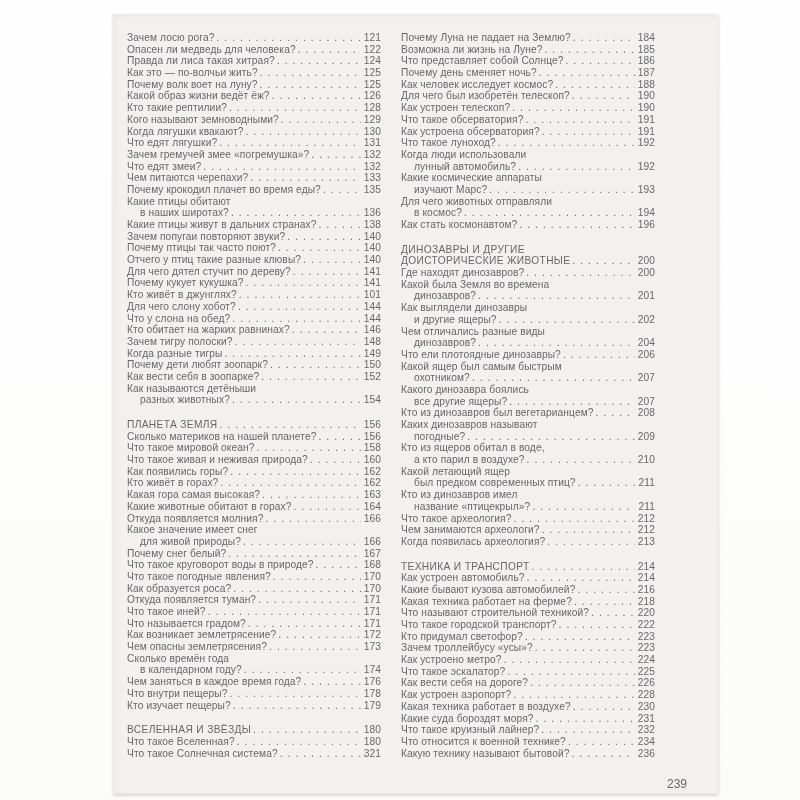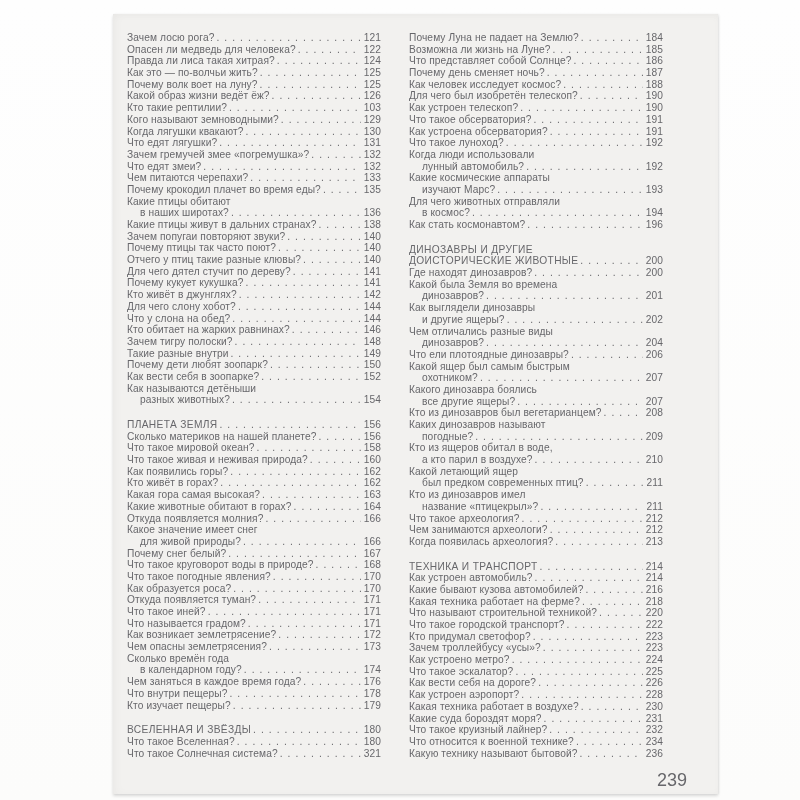--- a/index.html
+++ b/index.html
@@ -33,21 +33,21 @@
   .col {
     position: absolute;
     top: 18px;
     width: 254px;
     font-size: 10.2px;
     line-height: 11.7px;
     color: var(--text, #67676b);
     letter-spacing: 0.1px;
   }
   .col-left  { left: 14px;  }
-  .col-right { left: 296px; }
+  .col-right { left: 288px; }
   .line {
     display: flex;
     align-items: baseline;
     height: 11.7px;
     white-space: nowrap;
     overflow: hidden;
   }
   .txt { flex: 0 0 auto; }
   .cont { padding-left: 13px; }
   .header .txt { letter-spacing: 0.35px; text-align: right; }
@@ -60,21 +60,21 @@
   .dots::before {
     content: ". . . . . . . . . . . . . . . . . . . . . . . . . . . . . . . . . . . . . . . . . . . . . . . . . . . . . . . . . . . .";
     letter-spacing: 1.1px;
   }
   .pg { flex: 0 0 auto; text-align: right; }
   .gap { height: 13px; }
   .folio {
     position: absolute;
     right: 31px;
     bottom: 3px;
-    font-size: 18px;
+    font-size: 12px;
     color: var(--text, #67676b);
   }
 </style>
 </head>
 <body>
 
 <div class="photo">
   <div class="page">
     <div class="col col-left">
         <div class="line">
@@ -103,21 +103,21 @@
           <span class="pg">125</span>
         </div>
         <div class="line">
           <span class="txt">Какой образ жизни ведёт ёж?</span>
           <span class="dots"></span>
           <span class="pg">126</span>
         </div>
         <div class="line">
           <span class="txt">Кто такие рептилии?</span>
           <span class="dots"></span>
-          <span class="pg">103</span>
+          <span class="pg">128</span>
         </div>
         <div class="line">
           <span class="txt">Кого называют земноводными?</span>
           <span class="dots"></span>
           <span class="pg">129</span>
         </div>
         <div class="line">
           <span class="txt">Когда лягушки квакают?</span>
           <span class="dots"></span>
           <span class="pg">130</span>
@@ -181,21 +181,21 @@
           <span class="pg">141</span>
         </div>
         <div class="line">
           <span class="txt">Почему кукует кукушка?</span>
           <span class="dots"></span>
           <span class="pg">141</span>
         </div>
         <div class="line">
           <span class="txt">Кто живёт в джунглях?</span>
           <span class="dots"></span>
-          <span class="pg">142</span>
+          <span class="pg">101</span>
         </div>
         <div class="line">
           <span class="txt">Для чего слону хобот?</span>
           <span class="dots"></span>
           <span class="pg">144</span>
         </div>
         <div class="line">
           <span class="txt">Что у слона на обед?</span>
           <span class="dots"></span>
           <span class="pg">144</span>
@@ -204,21 +204,21 @@
           <span class="txt">Кто обитает на жарких равнинах?</span>
           <span class="dots"></span>
           <span class="pg">146</span>
         </div>
         <div class="line">
           <span class="txt">Зачем тигру полоски?</span>
           <span class="dots"></span>
           <span class="pg">148</span>
         </div>
         <div class="line">
-          <span class="txt">Такие разные внутри</span>
+          <span class="txt">Когда разные тигры</span>
           <span class="dots"></span>
           <span class="pg">149</span>
         </div>
         <div class="line">
           <span class="txt">Почему дети любят зоопарк?</span>
           <span class="dots"></span>
           <span class="pg">150</span>
         </div>
         <div class="line">
           <span class="txt">Как вести себя в зоопарке?</span>

